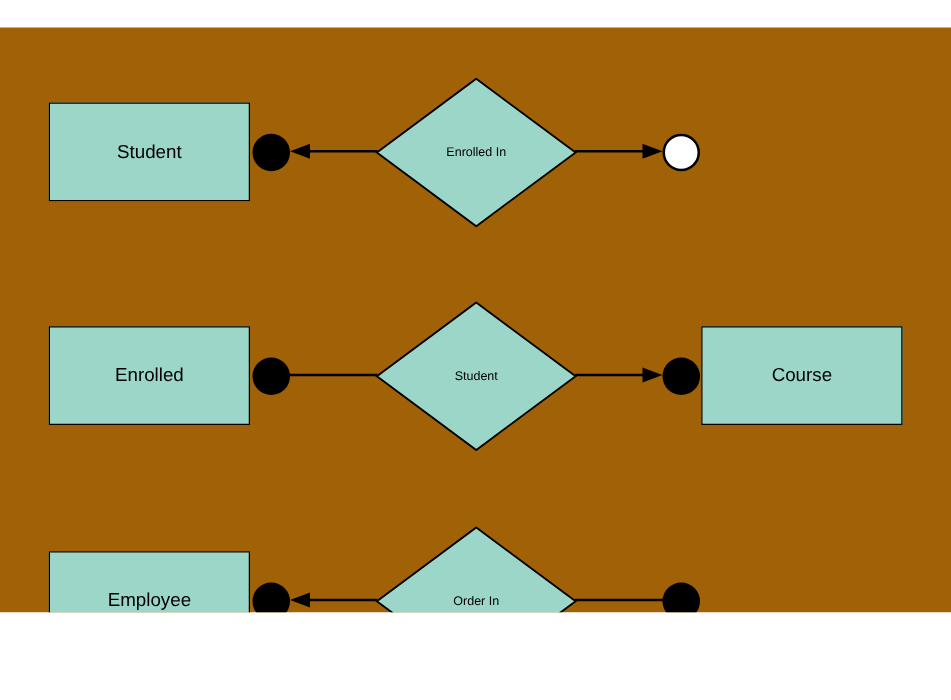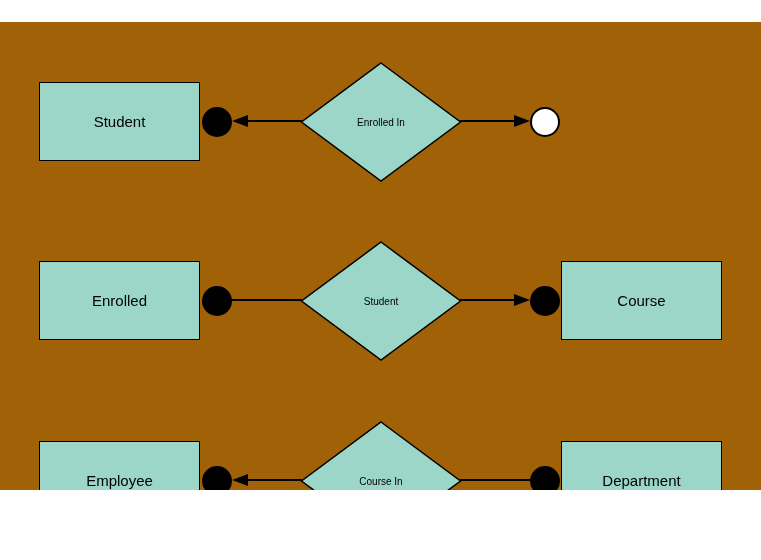--- a/index.html
+++ b/index.html
@@ -100,21 +100,18 @@
       <span>Employee</span>
     </div>
     <div class="terminal filled t-left"></div>
     <div class="arrowhead west"></div>
     <div class="line l-line-arrow"></div>
     <div class="diamond-wrap">
       <svg viewBox="0 0 162 120">
         <polygon points="81,1 160.5,60 81,119 1.5,60" fill="#9cd6c8"></polygon>
       </svg>
     </div>
-    <div class="diamond-label">Course In</div>
+    <div class="diamond-label">Order In</div>
     <div class="line r-line-plain"></div>
     <div class="terminal filled t-right"></div>
-    <div class="entity right">
-      <span>Department</span>
-    </div>
   </div>
 
 </div>
 
 </body></html>

